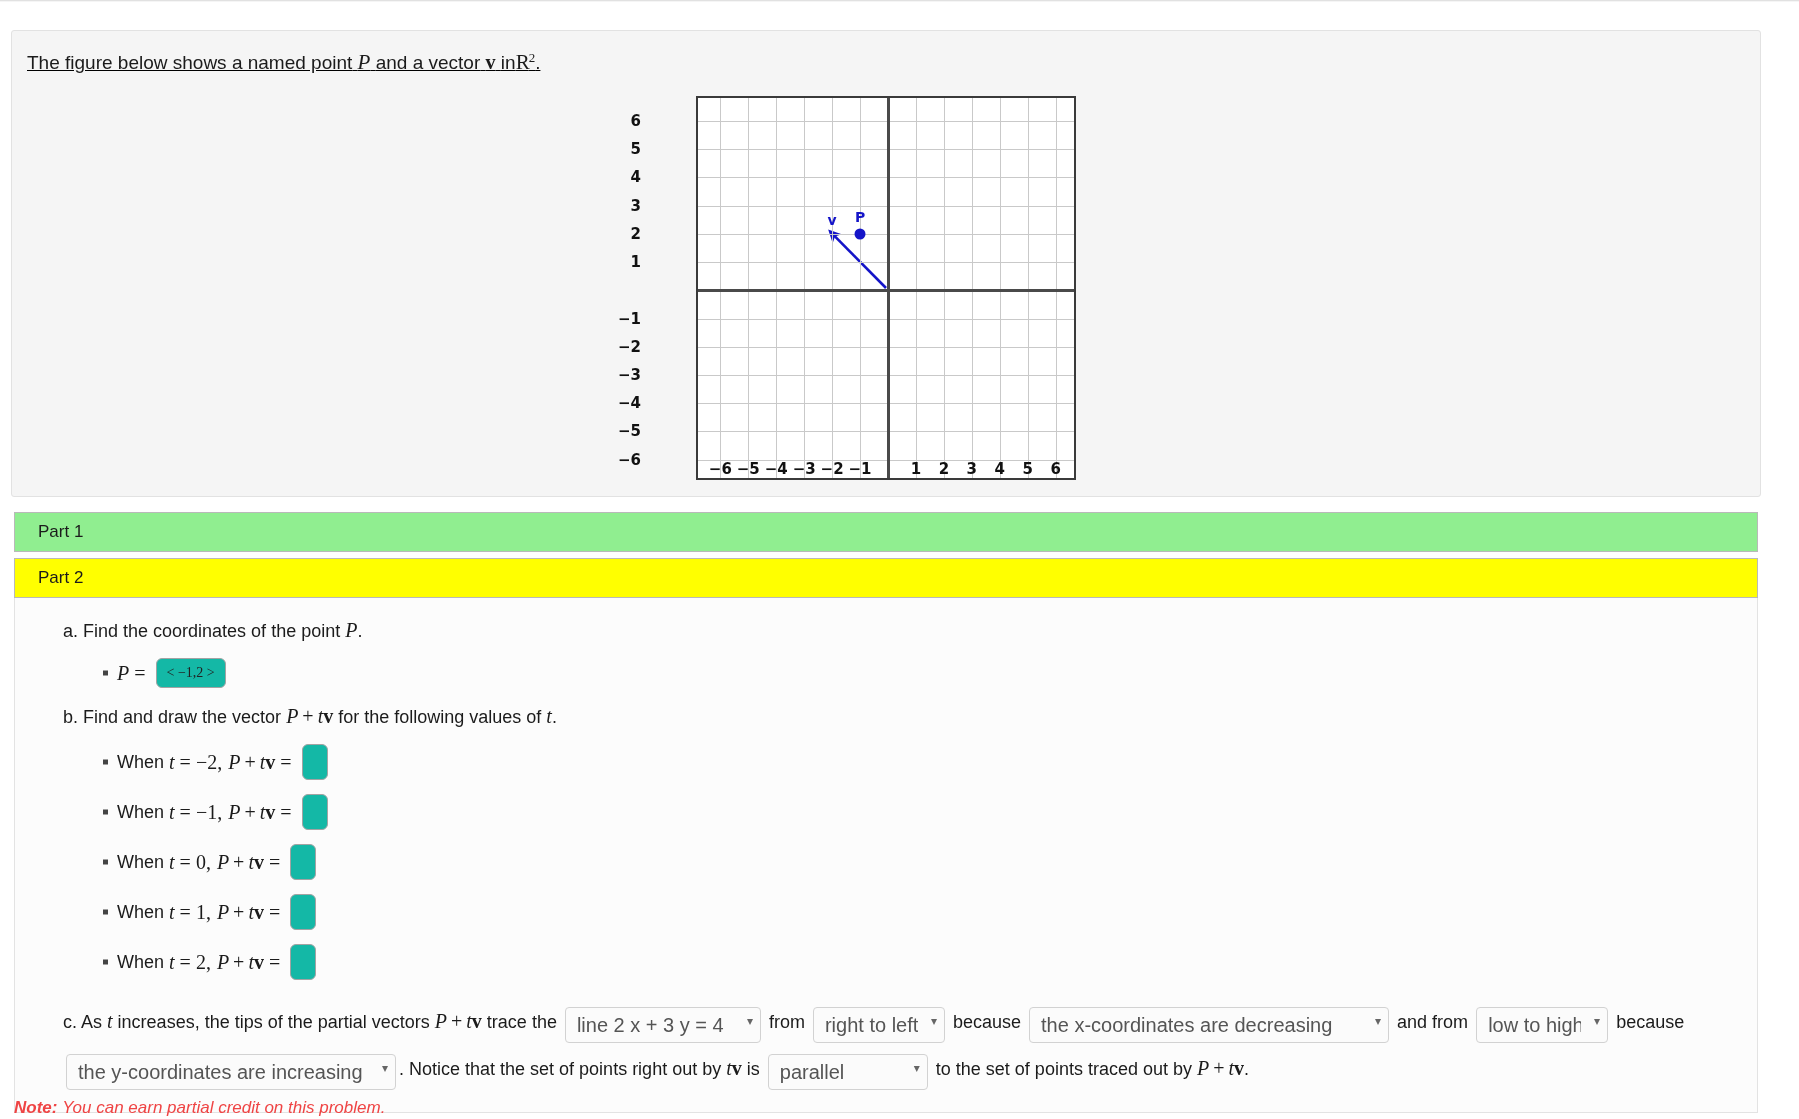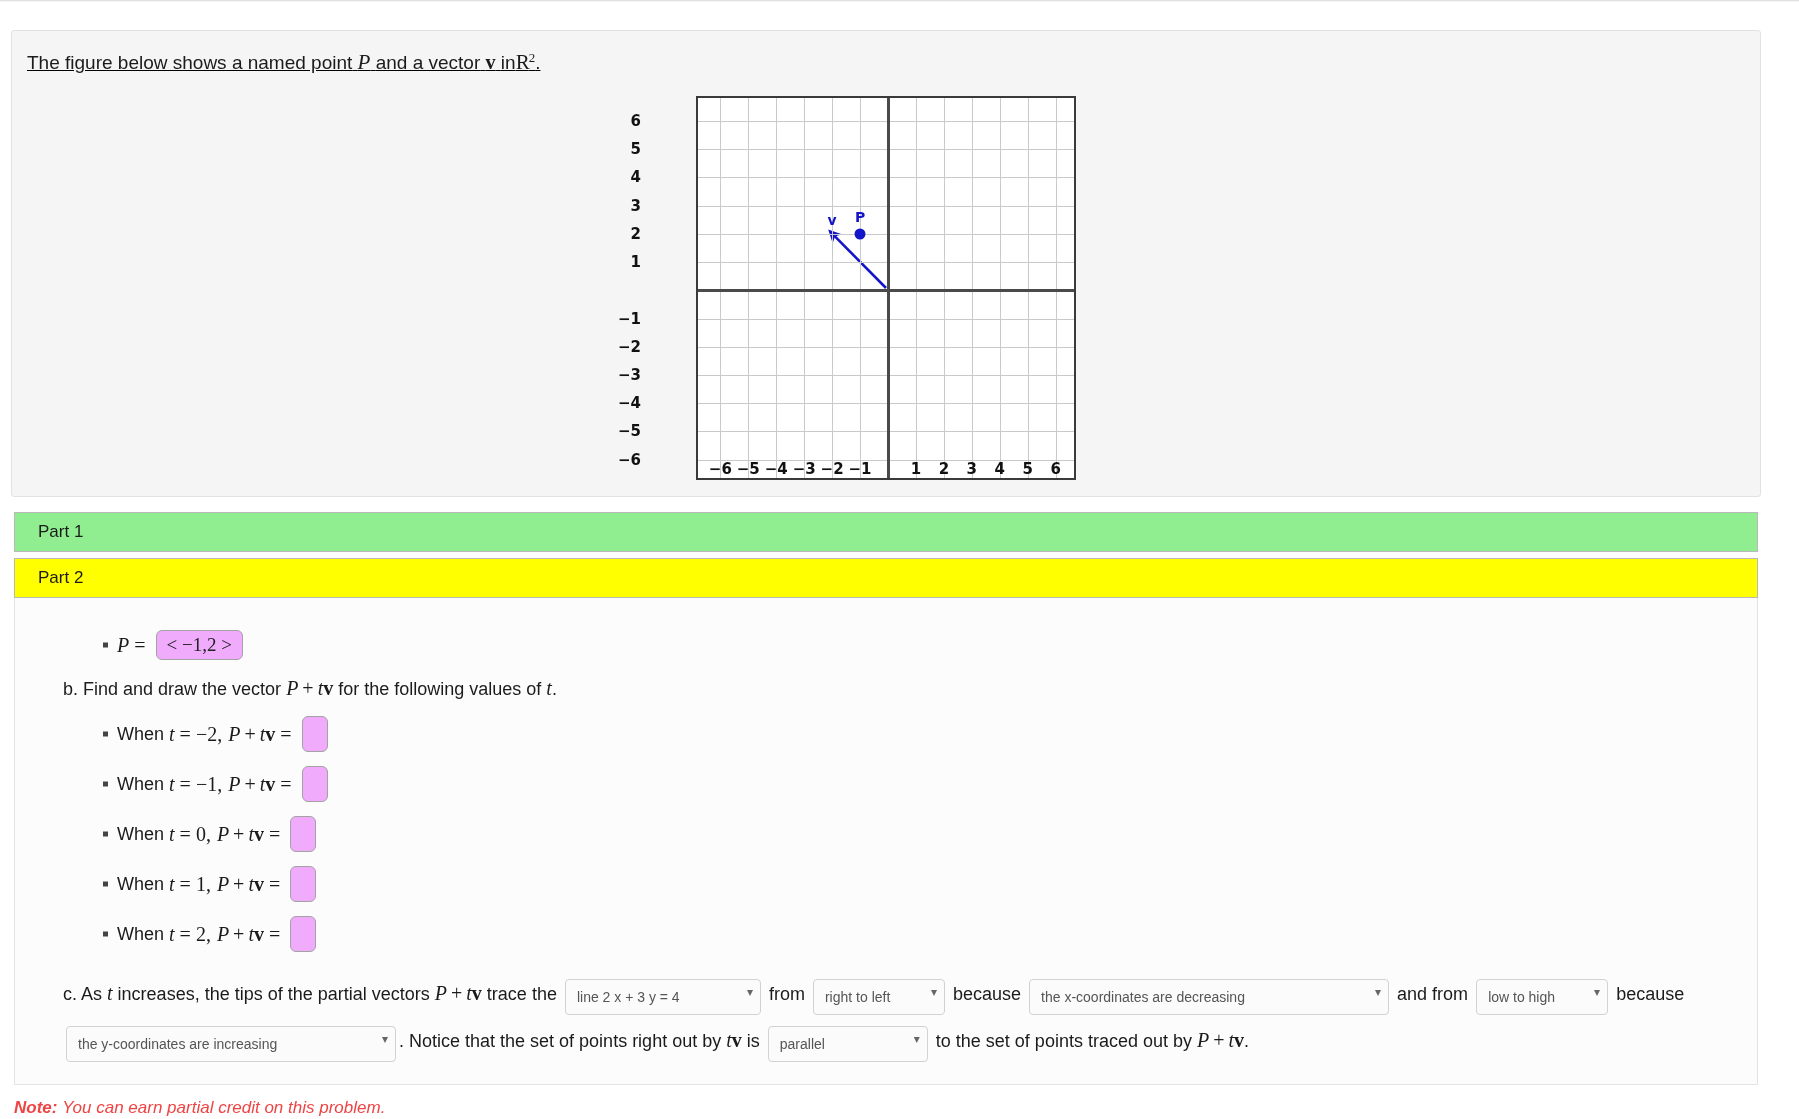--- a/index.html
+++ b/index.html
@@ -100,26 +100,26 @@
   ul.blist { list-style: none; margin: 0 0 6px 0; padding: 0 0 0 88px; }
   ul.blist li { position: relative; padding: 0 0 0 14px; margin: 14px 0; font-size: 18px; color:#1b1b1b; display:flex; align-items:center; }
   ul.blist li:before {
     content: ""; position: absolute; left: 0; top: 50%;
     width: 5px; height: 5px; background: #444; transform: translateY(-50%);
   }
   .ansbox {
     display: inline-block;
     border: 1px solid #a3a3a3;
     border-radius: 6px;
-    background: #f0abfc;
+    background: #14b8a6;
     height: 34px;
     min-width: 26px;
     padding: 0 10px;
     font-family: "Liberation Serif", serif;
-    font-size: 19px;
+    font-size: 14px;
     color: #222;
     line-height: 32px;
     text-align: center;
     vertical-align: middle;
     margin-left: 5px;
   }
   .ansbox.small { width: 26px; height: 36px; padding: 0; }
   .ansbox.filled { height: 30px; line-height: 28px; }
   .mi { font-family:"Liberation Serif", serif; font-style: italic; font-size: 20px; }
   .mbold { font-family:"Liberation Serif", serif; font-weight:bold; font-size:20px;}
@@ -133,21 +133,21 @@
     line-height: 2.35;
     margin-top: 18px;
   }
   select.dd {
     -webkit-appearance: none; appearance: none;
     border: 1px solid #d2d2d2;
     border-radius: 4px;
     background: #fbfbfb;
     color: #555;
     font-family: "Liberation Sans", sans-serif;
-    font-size: 14px;
+    font-size: 20px;
     height: 36px;
     padding: 0 26px 0 11px;
     vertical-align: middle;
     margin: 0 3px;
   }
   .ddwrap { position: relative; display: inline-block; vertical-align: middle; }
   .ddwrap .chev {
     position: absolute; right: 11px; top: 50%;
     transform: translateY(-60%) ;
     pointer-events: none; color:#666; font-size: 12px;
@@ -244,20 +244,24 @@
 <div style="position:absolute; left:11px; top:502px; width:1750px;">
   <div class="part-bar green">
     <span>Part 1</span>
   </div>
   <div class="part-bar yellow">
     <span>Part 2</span>
   </div>
 
   <div class="body-box">
 
+    <div class="q">
+      <span>a. Find the coordinates of the point</span>
+      <span class="mi">P</span><span>.</span>
+    </div>
     <ul class="blist">
       <li>
         <span class="mi">P</span>
         <span class="mrm spaced">=</span>
         <span class="ansbox filled">&lt; −1,2 &gt;</span>
       </li>
     </ul>
 
     <div class="q">
       <span>b. Find and draw the vector</span>

